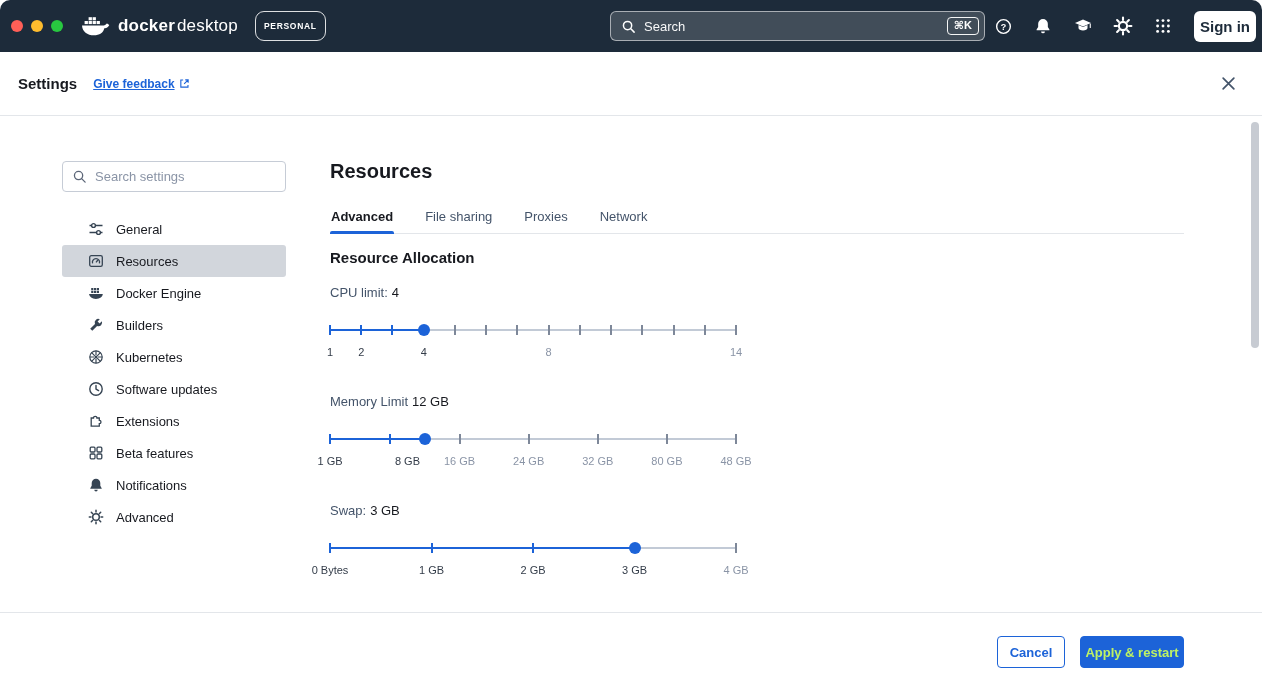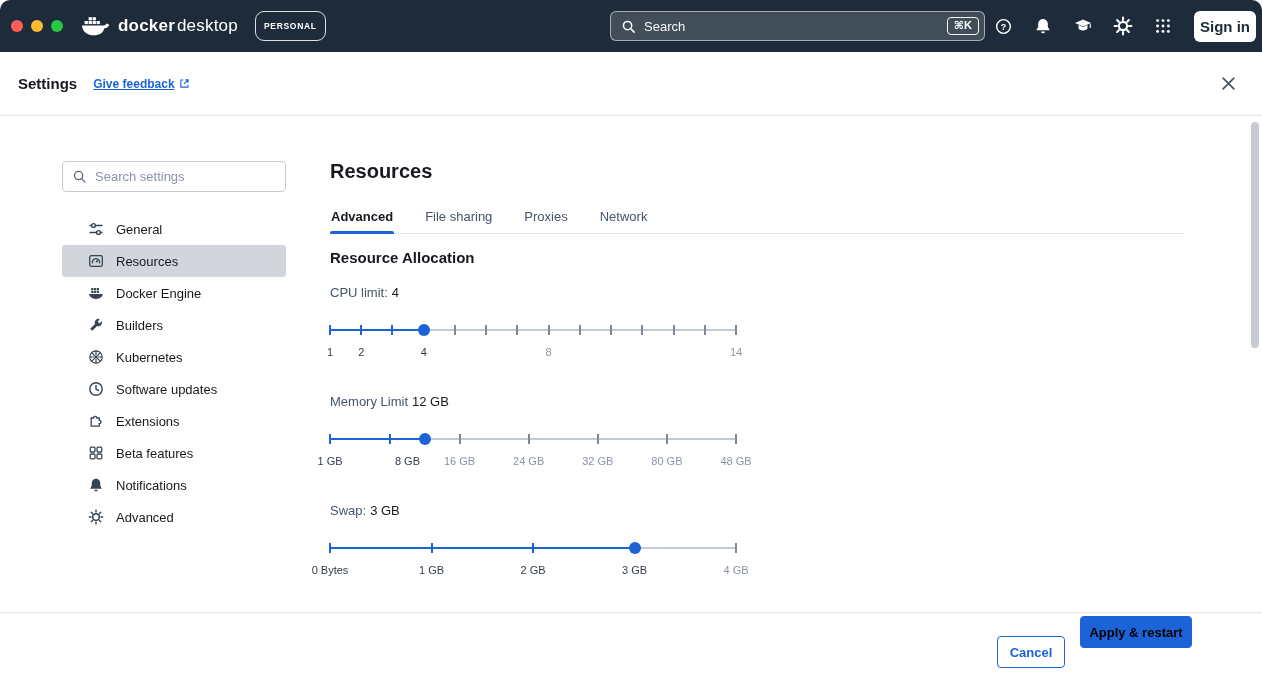--- a/index.html
+++ b/index.html
@@ -56,21 +56,21 @@
   .s-tick.on{background:#1c63d8}
   .s-thumb{position:absolute;top:1px;width:12px;height:12px;border-radius:50%;background:#1c63d8;transform:translateX(-50%);z-index:2;cursor:grab}
   .s-labels{position:absolute;left:0;right:0;top:61px;height:14px}
   .s-ticklabel{position:absolute;transform:translateX(-50%);font-size:11px;color:#8a94a6;white-space:nowrap}
   .s-ticklabel.on{color:#333c49}
 
   
   .bottom-divider{position:absolute;left:0;top:612px;width:100%;height:1px;background:#e3e6ea}
   .btn{height:32px;border-radius:4px;font-size:13px;font-weight:600;cursor:pointer;font-family:Liberation Sans, sans-serif}
   .btn-cancel{position:absolute;left:997px;top:636px;width:68px;background:#fff;color:#1c63d8;border:1px solid #1c63d8}
-  .btn-apply{position:absolute;left:1080px;top:616px;width:112px;background:#1c63d8;color:#000000;border:1px solid #1c63d8}
+  .btn-apply{position:absolute;left:1080px;top:636px;width:104px;background:#1c63d8;color:#bef264;border:1px solid #1c63d8}
 
   .scroll-thumb{position:absolute;right:3px;top:122px;width:8px;height:226px;background:#c7cbd2;border-radius:4px;cursor:pointer}
 </style>
 </head>
 <body>
 
 <div class="titlebar">
   <div class="traffic">
     <span class="tl red"></span>
     <span class="tl yellow"></span>

